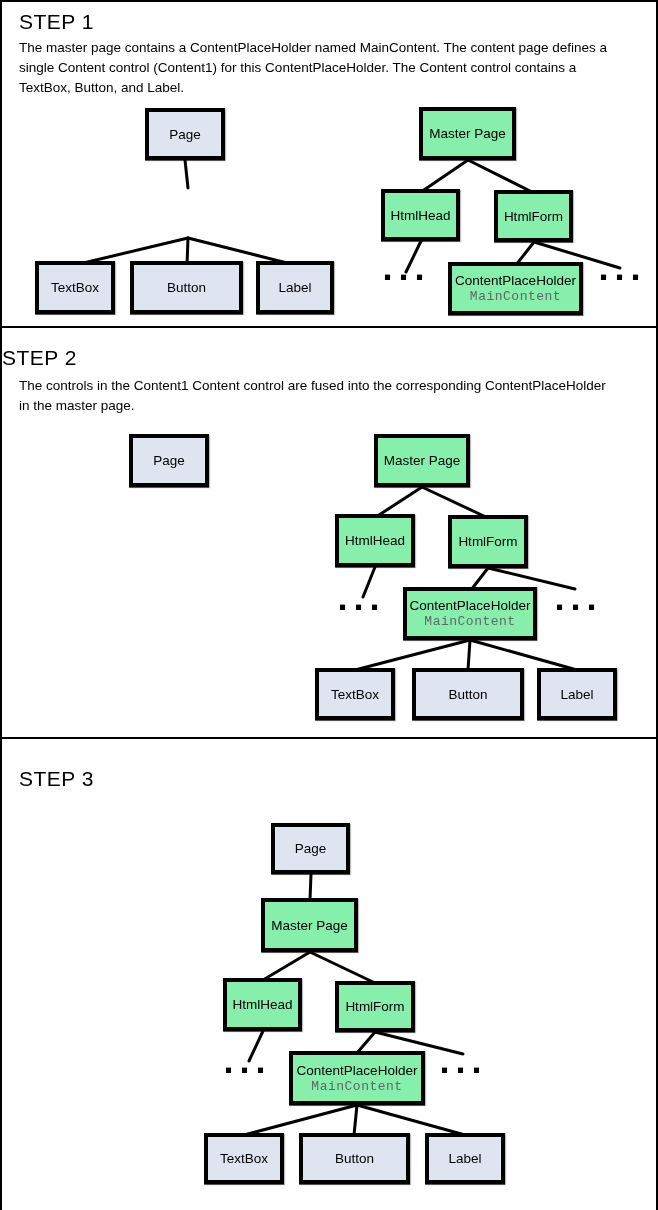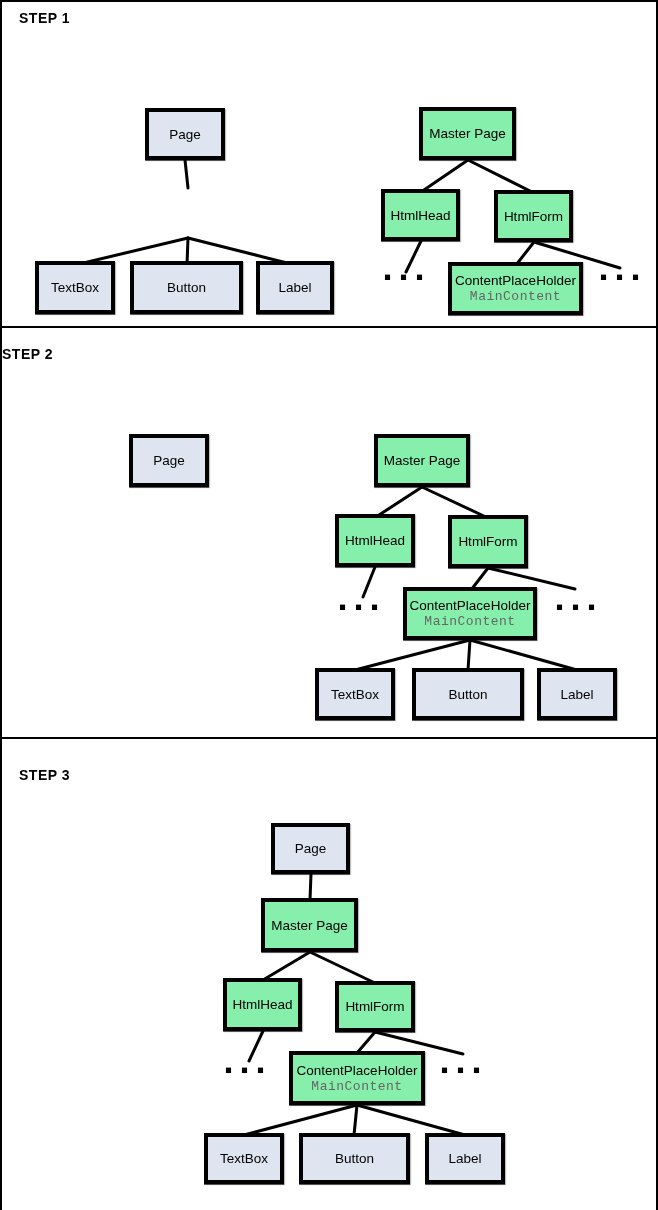--- a/index.html
+++ b/index.html
@@ -5,21 +5,21 @@
   html,body { margin:0; padding:0; background:#ffffff; }
   .canvas {
     position:relative; width:658px; height:1210px; background:#fff;
     font-family:"Liberation Sans", sans-serif; color:#000;
   }
   .panel {
     position:absolute; left:0; width:658px; box-sizing:border-box;
     border:2px solid #000; background:#fff;
   }
   .step-title {
-    position:absolute; margin:0; font-size:14px; font-weight:bold;
+    position:absolute; margin:0; font-size:21px; font-weight:normal;
     letter-spacing:0.5px; color:#000;
   }
   .step-desc {
     position:absolute; margin:0; font-size:13.5px; line-height:20px;
     color:#000; white-space:pre-line; width:630px;
   }
   svg.wires { position:absolute; left:0; top:0; }
   .node {
     position:absolute; box-sizing:border-box;
     display:flex; flex-direction:column; align-items:center; justify-content:center;
@@ -40,20 +40,23 @@
     font-size:29px; line-height:29px; letter-spacing:5px; color:#000;
   }
 </style>
 </head>
 <body>
 
 <div class="canvas">
 
   <section class="panel" style="top:0; height:328px;">
     <h2 class="step-title" style="left:17px; top:8px;">STEP 1</h2>
+    <p class="step-desc" style="left:17px; top:36px;">The master page contains a ContentPlaceHolder named MainContent. The content page defines a
+single Content control (Content1) for this ContentPlaceHolder. The Content control contains a
+TextBox, Button, and Label.</p>
 
     <svg class="wires" width="654" height="324" viewBox="0 0 654 324">
       <g stroke="#000000" stroke-width="3" stroke-linecap="round">
         <line x1="183" y1="158" x2="186" y2="186"></line>
         <line x1="186" y1="236" x2="73" y2="263"></line>
         <line x1="186" y1="236" x2="185" y2="263"></line>
         <line x1="186" y1="236" x2="293" y2="263"></line>
         <line x1="466" y1="158" x2="419" y2="190"></line>
         <line x1="466" y1="158" x2="532" y2="191"></line>
         <line x1="419" y1="239" x2="404" y2="270"></line>
@@ -88,20 +91,22 @@
       <span class="nl">ContentPlaceHolder</span>
       <span class="code">MainContent</span>
     </div>
 
     <div class="dots" style="left:380px; top:254px;">...</div>
     <div class="dots" style="left:596px; top:254px;">...</div>
   </section>
 
   <section class="panel" style="top:326px; height:413px;">
     <h2 class="step-title" style="left:0; top:18px;">STEP 2</h2>
+    <p class="step-desc" style="left:17px; top:48px;">The controls in the Content1 Content control are fused into the corresponding ContentPlaceHolder
+in the master page.</p>
 
     <svg class="wires" width="654" height="409" viewBox="0 0 654 409">
       <g stroke="#000000" stroke-width="3" stroke-linecap="round">
         <line x1="420" y1="159" x2="374" y2="189"></line>
         <line x1="420" y1="159" x2="486" y2="190"></line>
         <line x1="373" y1="239" x2="361" y2="269"></line>
         <line x1="486" y1="240" x2="469" y2="262"></line>
         <line x1="486" y1="240" x2="573" y2="261"></line>
         <line x1="468" y1="312" x2="353" y2="342"></line>
         <line x1="468" y1="312" x2="466" y2="342"></line>

